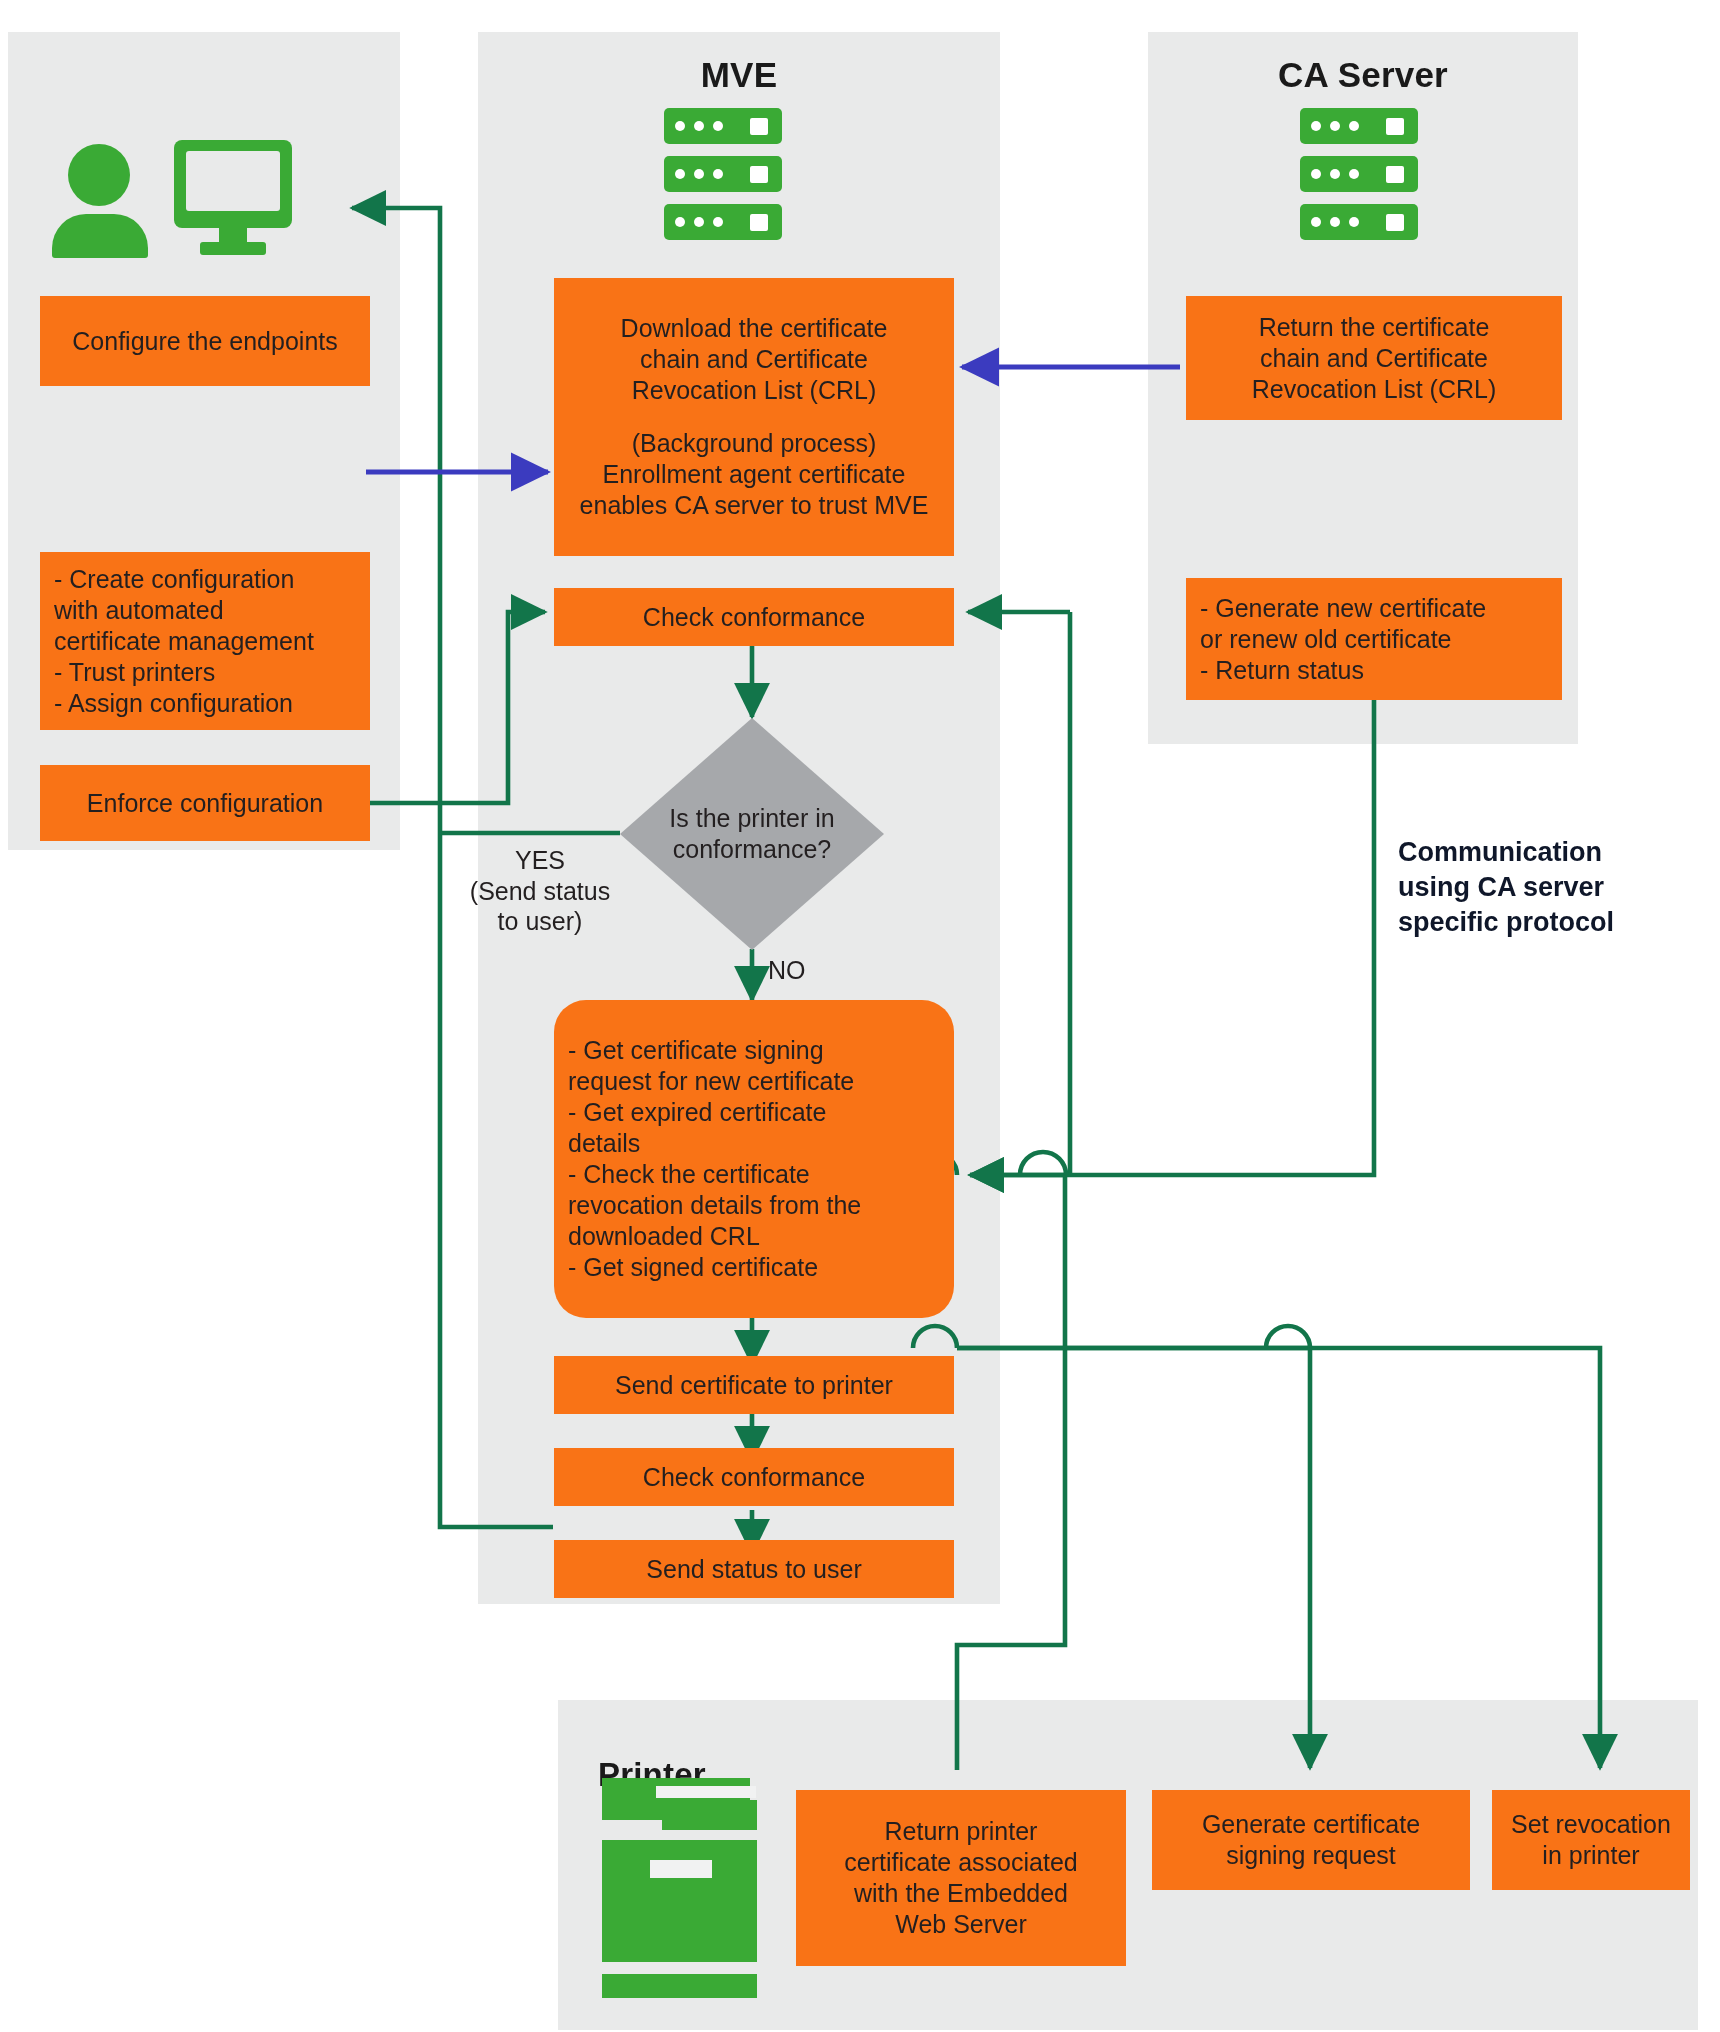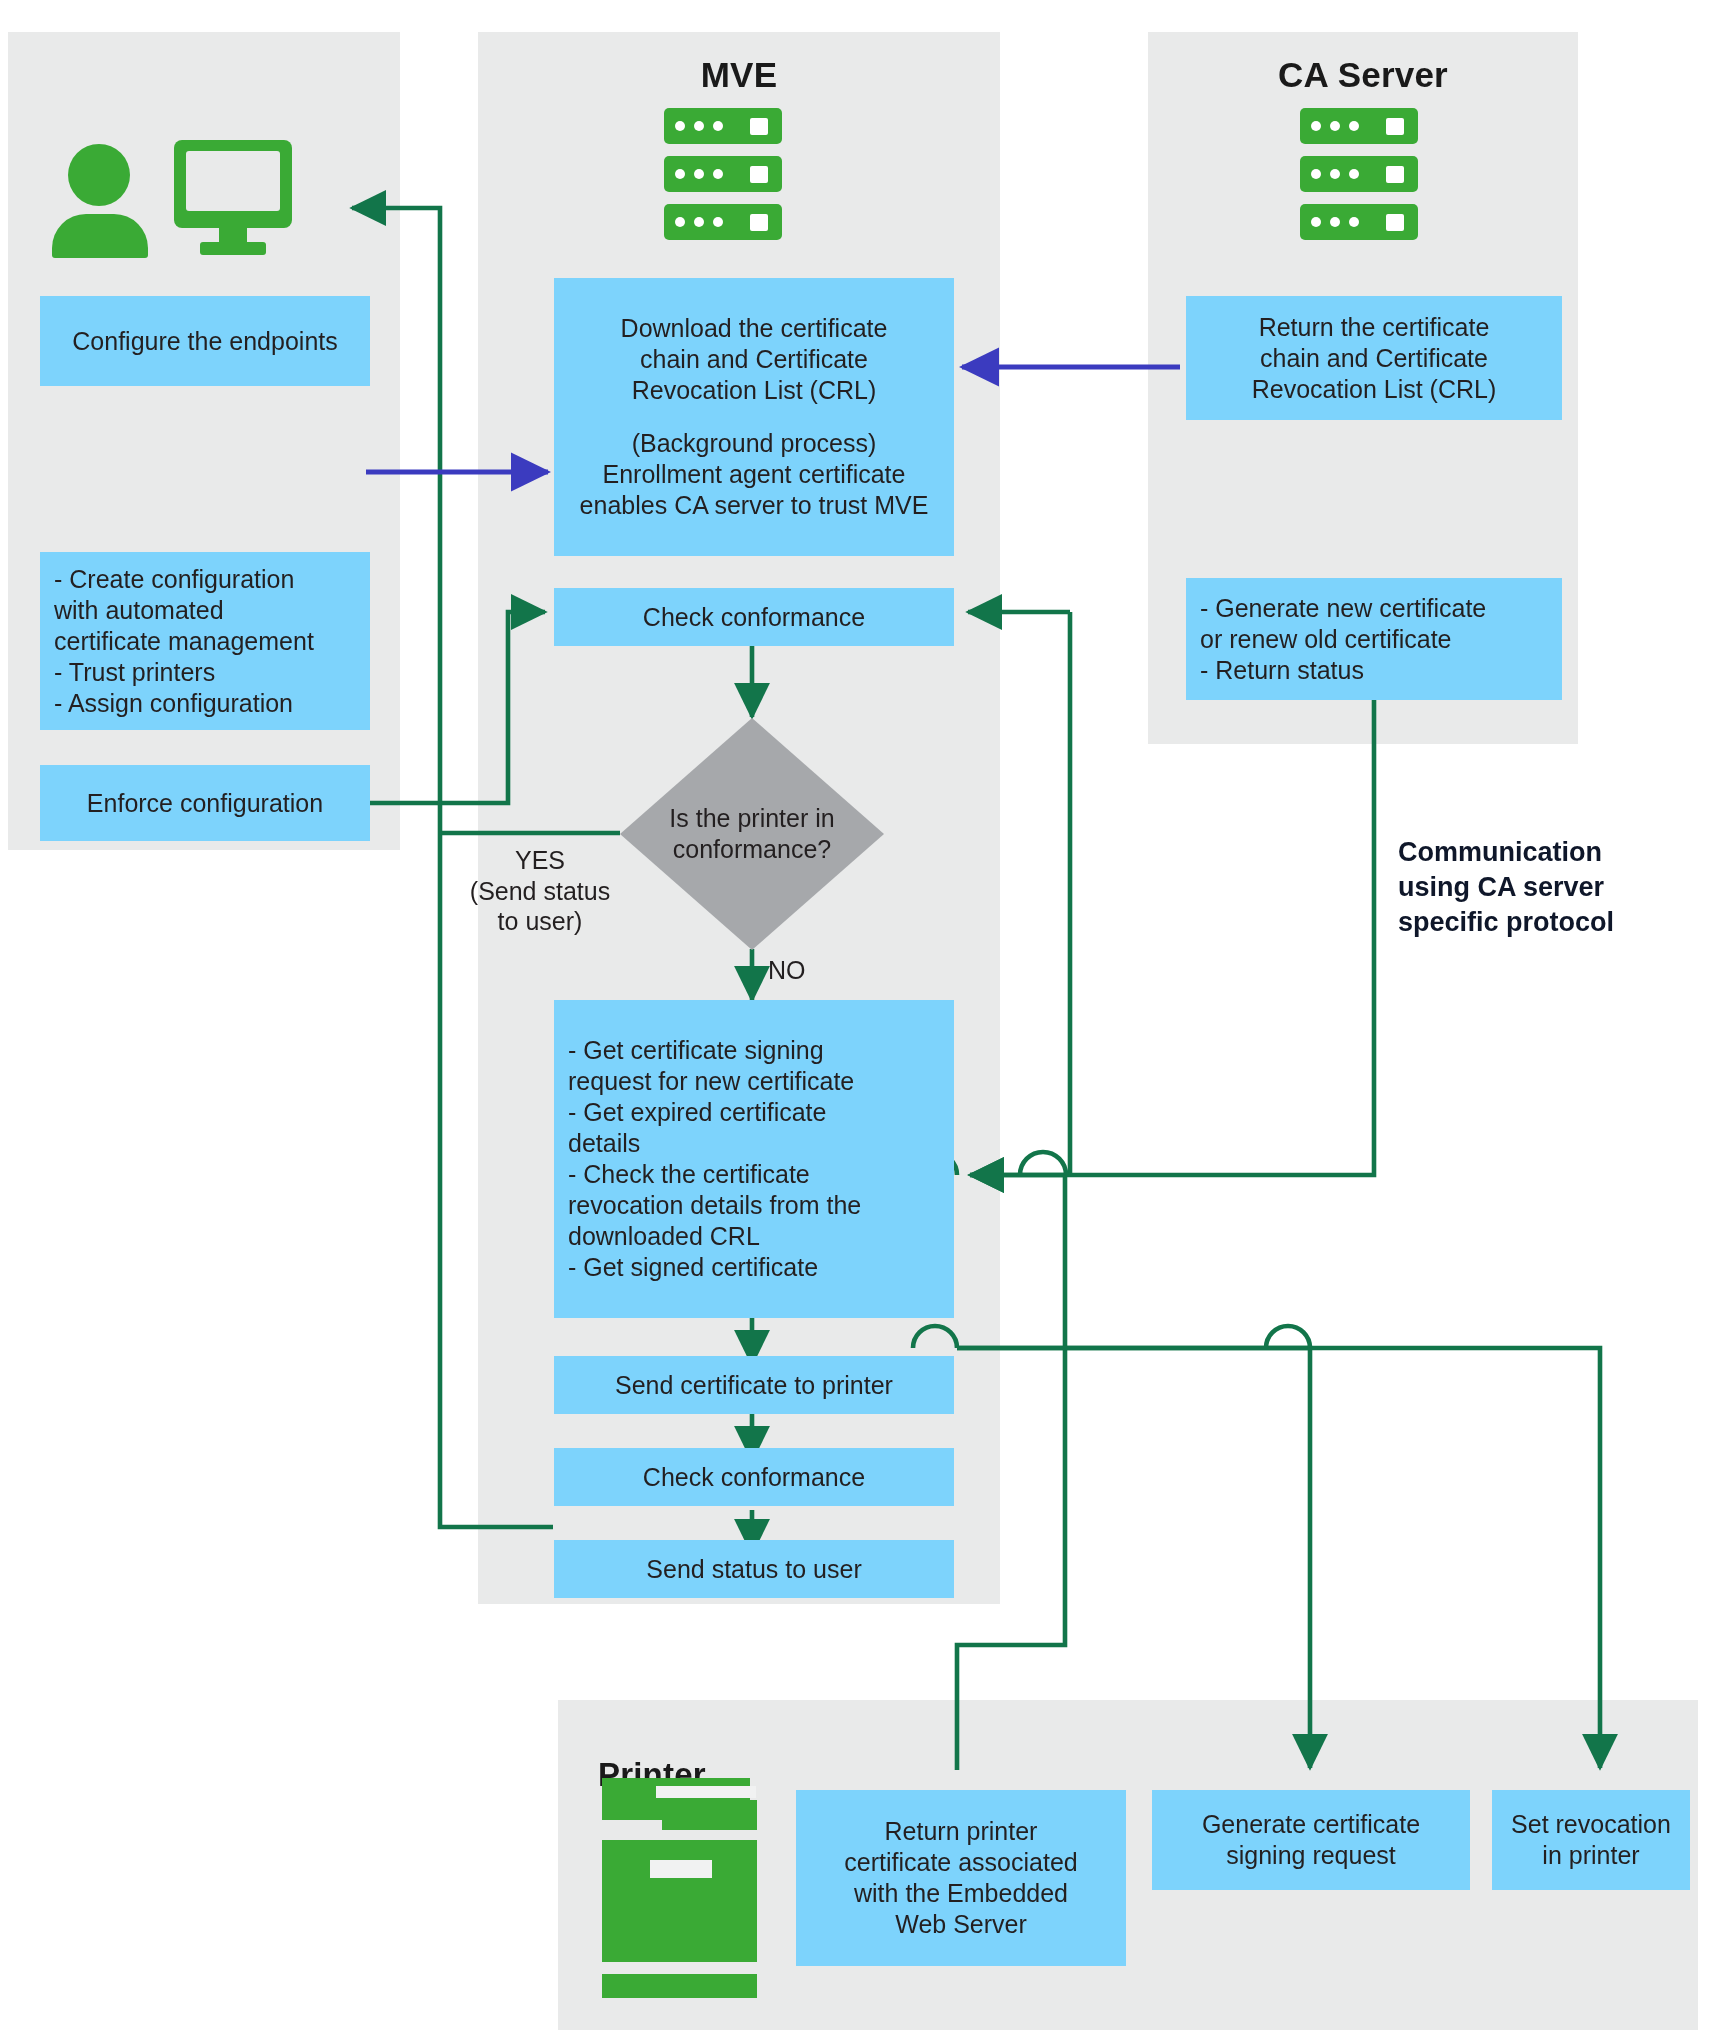--- a/index.html
+++ b/index.html
@@ -5,21 +5,21 @@
   html,body{margin:0;padding:0;background:#ffffff;}
   body{width:1720px;height:2032px;position:relative;
        font-family:"Liberation Sans", sans-serif;
        -webkit-font-smoothing:antialiased;}
   #root{position:absolute;left:0;top:0;width:1720px;height:2032px;overflow:hidden;background:#fff;}
 
   .lane{position:absolute;background:#e9eaea;}
   .lane-title{position:absolute;text-align:center;font-weight:bold;color:#1a1a1a;
               letter-spacing:.2px;}
 
-  .box{position:absolute;background:#7dd3fc;color:#231f20;
+  .box{position:absolute;background:#f97316;color:#231f20;
        display:flex;align-items:center;justify-content:center;
        text-align:center;line-height:1.24;box-sizing:border-box;padding:8px 8px;}
   .box.left{justify-content:flex-start;text-align:left;}
   .box .inner{width:100%;}
 
   .diamond{position:absolute;}
   .diamond .lbl{position:absolute;inset:0;display:flex;align-items:center;
                 justify-content:center;text-align:center;color:#231f20;line-height:1.25;}
 
   .note{position:absolute;color:#0f172a;line-height:1.3;font-weight:bold;}
@@ -221,21 +221,21 @@
   </div>
 
   <div class="edge-label" style="left:450px;top:845px;width:180px;font-size:25px;">
     <div>YES</div>
     <div>(Send status</div>
     <div>to user)</div>
   </div>
 
   <div class="edge-label" style="left:768px;top:955px;width:70px;font-size:25px;text-align:left;">NO</div>
 
-  <div class="box left" style="left:554px;top:1000px;width:400px;height:318px;font-size:25px;padding-left:14px;">
+  <div class="box left" style="left:554px;top:1000px;width:400px;height:318px;font-size:25px;padding-left:14px;border-radius:32px;">
     <div class="inner">
       <div>- Get certificate signing</div>
       <div>request for new certificate</div>
       <div>- Get expired certificate</div>
       <div>details</div>
       <div>- Check the certificate</div>
       <div>revocation details from the</div>
       <div>downloaded CRL</div>
       <div>- Get signed certificate</div>
     </div>

